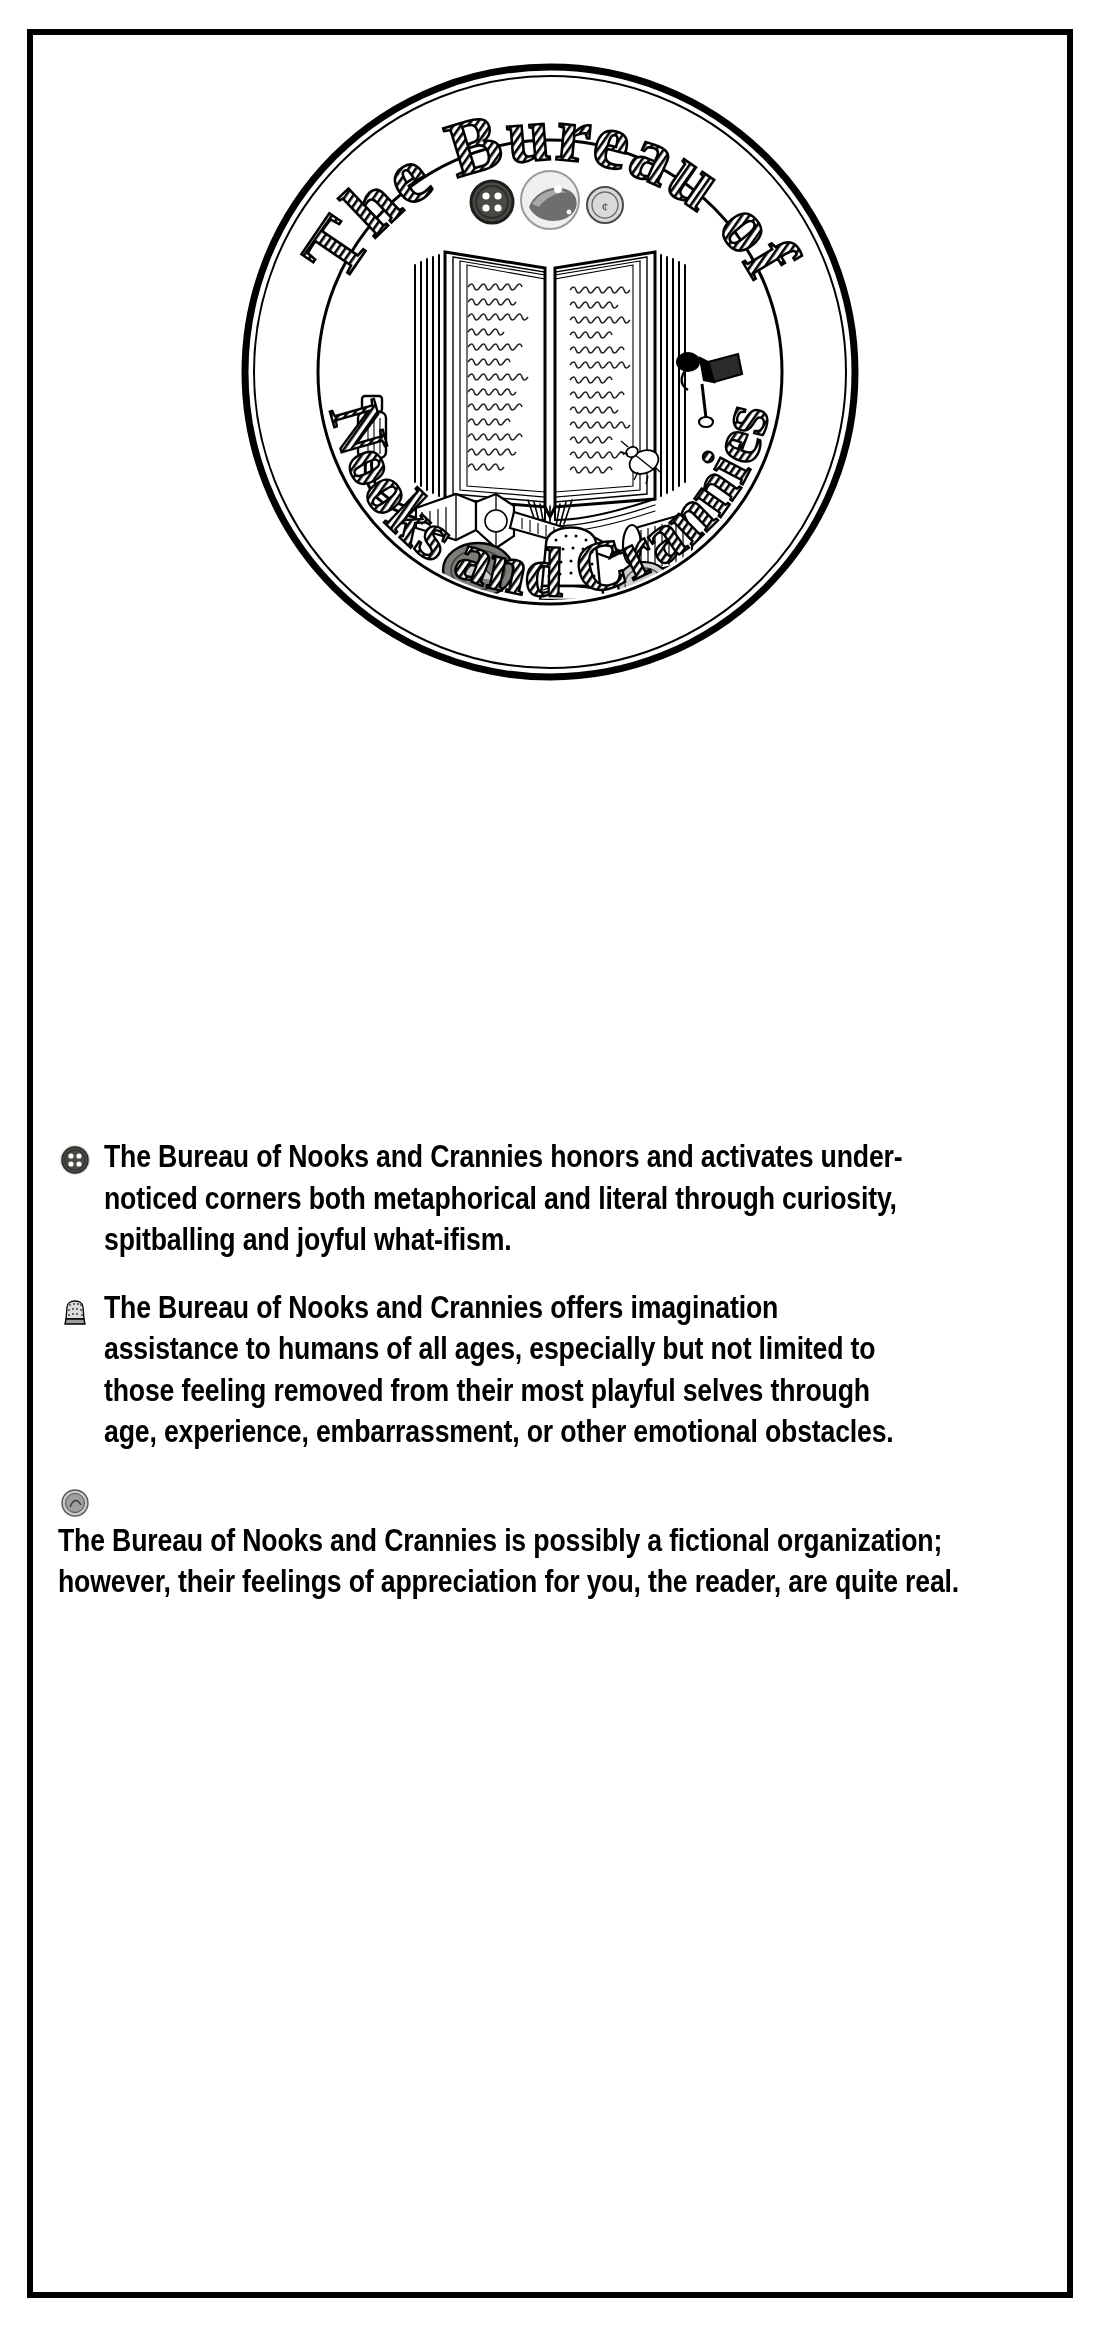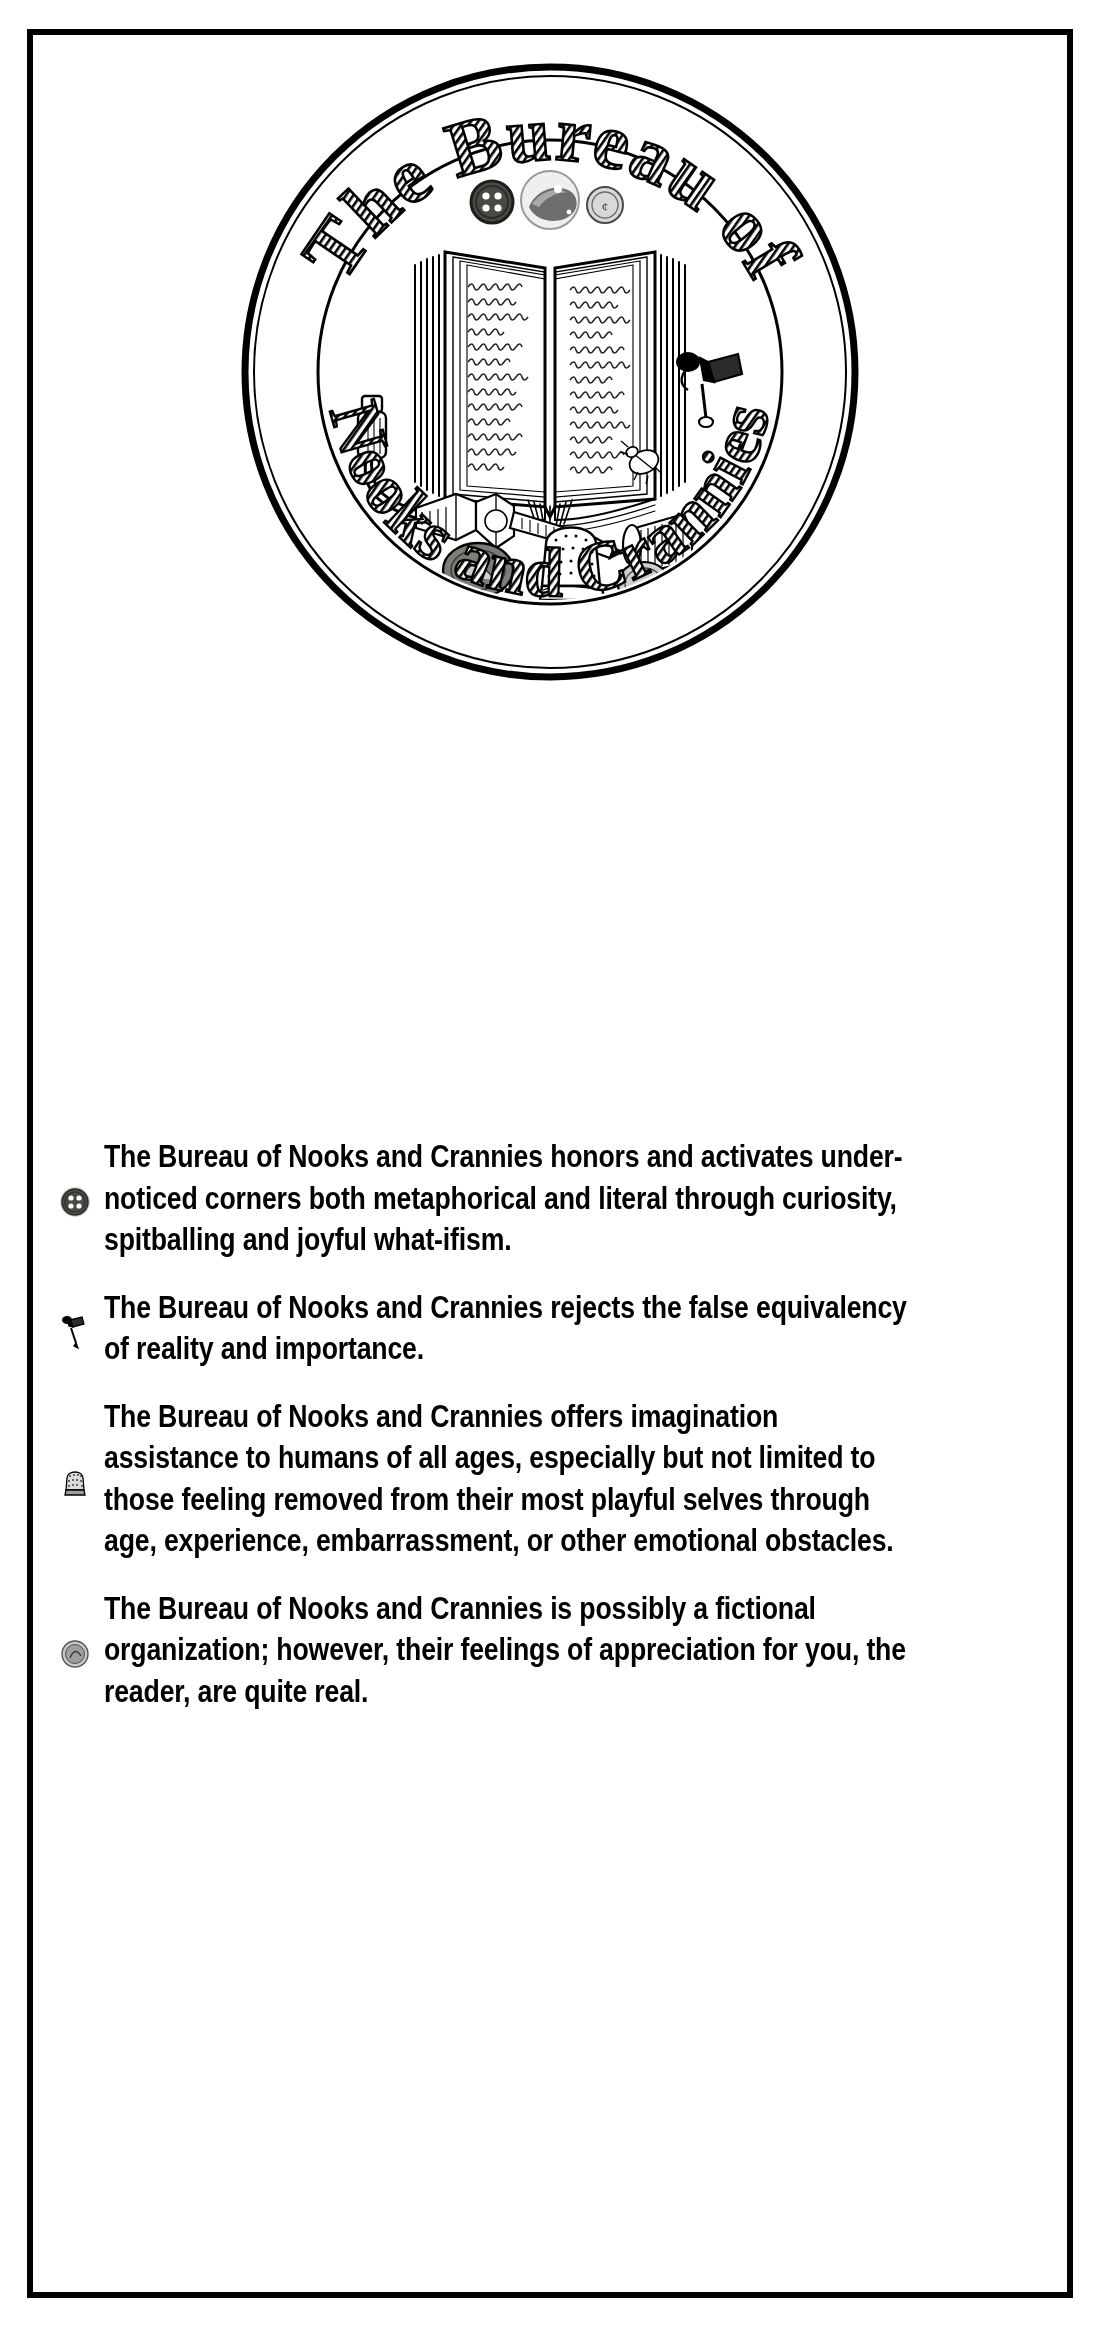--- a/index.html
+++ b/index.html
@@ -33,24 +33,24 @@
   .seal{width:620px;height:620px;display:block;}
 
   
   .tenets{
     position:absolute;
     left:58px;top:1136px;
     width:984px;
   }
   .tenet{
     display:flex;
-    align-items:center;
+    align-items:flex-start;
     margin-bottom:26px;
   }
-  .tenet:last-child{margin-bottom:0;}
+  .tenet:last-child{margin-bottom:0;flex-direction:column;}
   .bullet{
     flex:0 0 34px;
     width:34px;height:34px;
     margin-right:12px;
     margin-top:7px;
     display:block;
   }
   .bullet svg{display:block;width:34px;height:34px;}
   .tenet-text{
     font-family:"Liberation Sans", sans-serif;
@@ -310,32 +310,20 @@
             <circle cx="21" cy="13" r="2.6" fill="#fff"></circle>
           <circle cx="13" cy="21" r="2.6" fill="#fff"></circle>
             <circle cx="21" cy="21" r="2.6" fill="#fff"></circle>
         </svg>
       </span>
       <div class="tenet-text">The Bureau of Nooks and Crannies honors and activates under-noticed corners both metaphorical and literal through curiosity, spitballing and joyful what-ifism.</div>
     </div>
 
 
 
-    <div class="tenet">
-      <span class="bullet">
-        <svg viewBox="0 0 34 34" xmlns="http://www.w3.org/2000/svg" stroke="#000" stroke-width="1.3">
-          <path d="M12 5 L24 2 L26 9 L15 12 Z" fill="#2b2b2b"></path>
-          <path d="M9 4 L12 5 L15 12 L11 11 Z" fill="#000"></path>
-          <path d="M13 13 L18 28" stroke-width="2" fill="none"></path>
-          <path d="M18 28 L20 33 L16 31 Z" fill="#000"></path>
-          <ellipse cx="9" cy="5" rx="5" ry="4" fill="#000" stroke="none"></ellipse>
-        </svg>
-      </span>
-      <div class="tenet-text">The Bureau of Nooks and Crannies rejects the false equivalency of reality and importance.</div>
-    </div>
 
     <div class="tenet">
       <span class="bullet">
         <svg viewBox="0 0 34 34" xmlns="http://www.w3.org/2000/svg" stroke="#000" stroke-width="1.3">
           <path d="M9 13 C9 5 25 5 25 13 L26 25 L8 25 Z" fill="#dcdcdc"></path>
           <path d="M8 25 L26 25 L27 30 L7 30 Z" fill="#9d9d9d"></path>
           <g fill="#333" stroke="none">
             <circle cx="12" cy="11" r="0.9"></circle>
               <circle cx="16" cy="10" r="0.9"></circle>
               <circle cx="20" cy="10" r="0.9"></circle>

